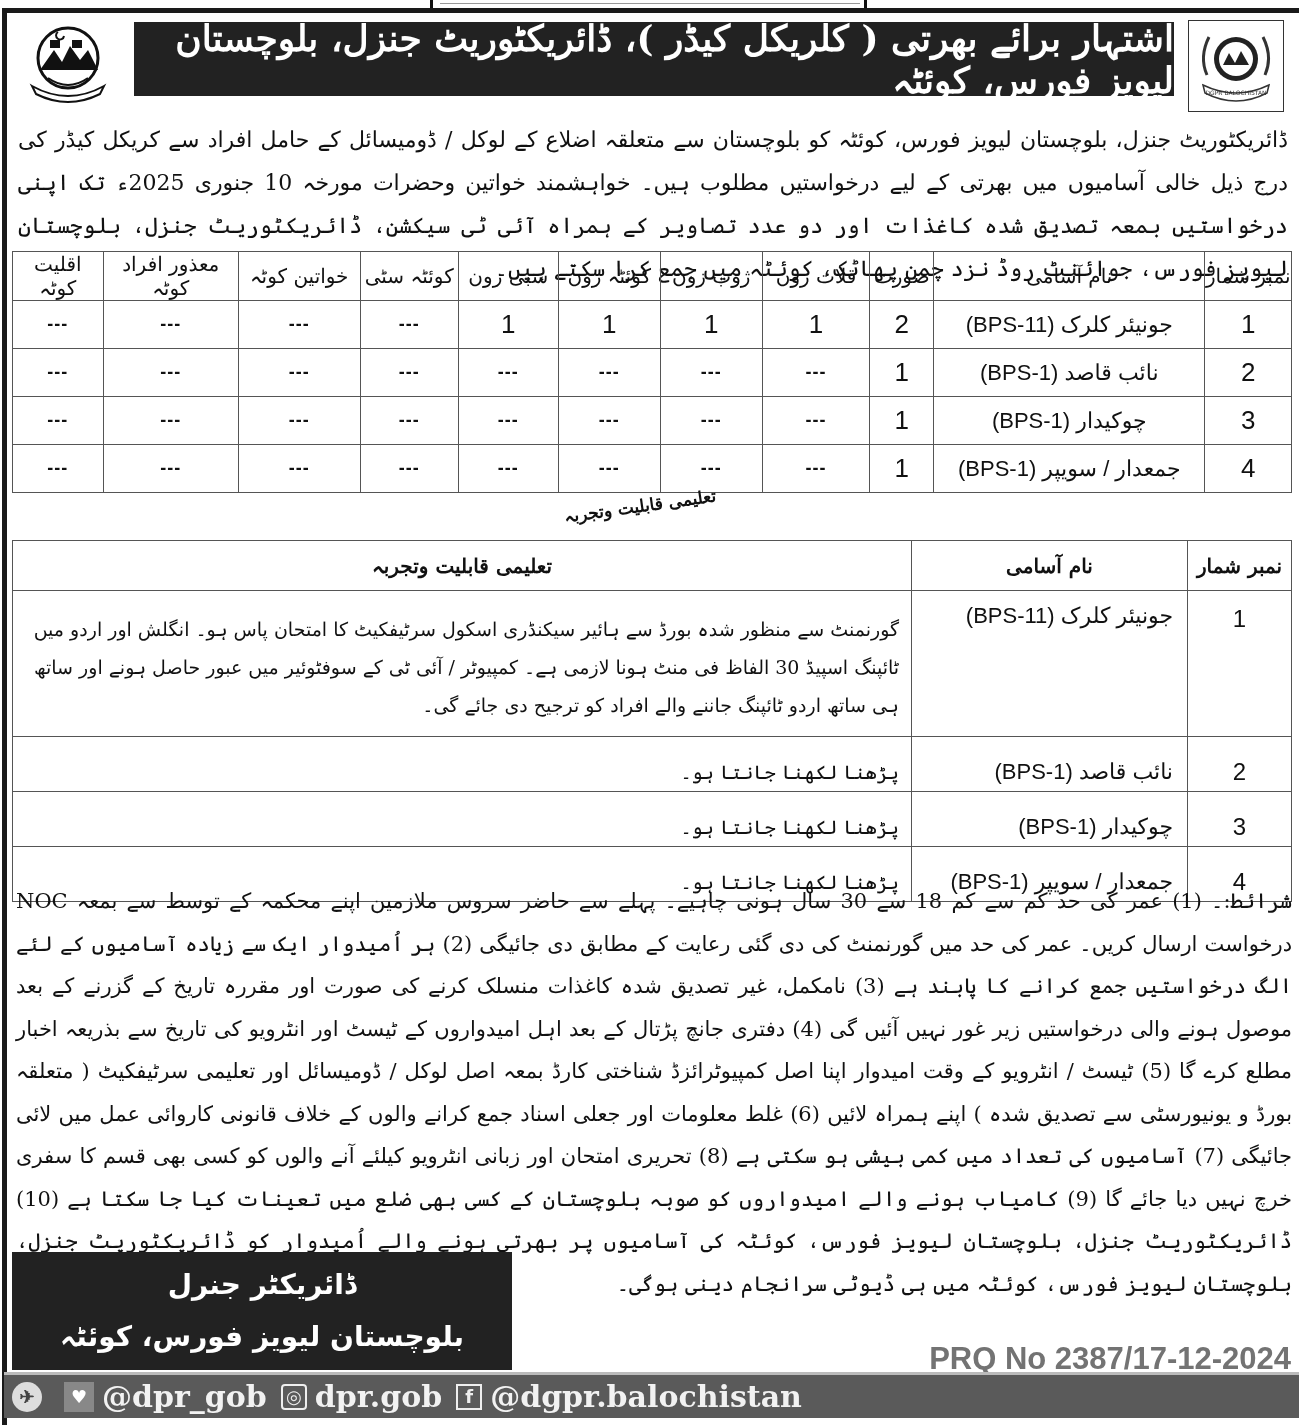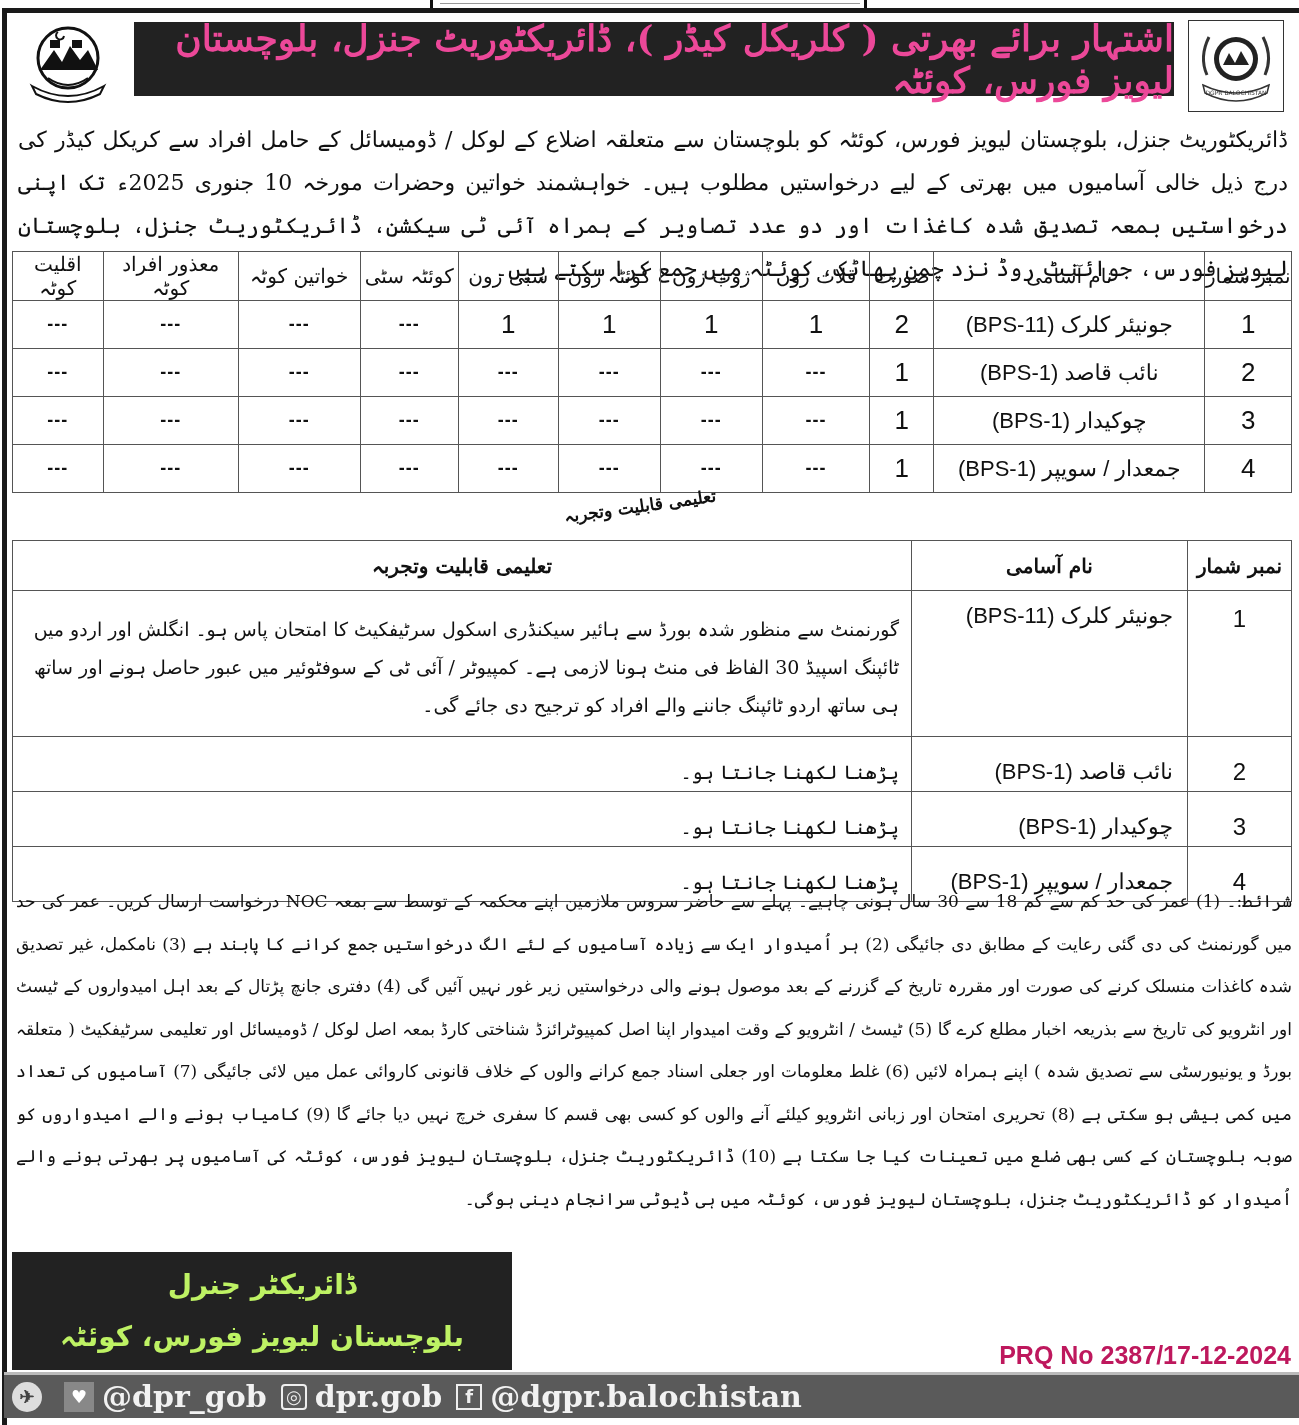--- a/index.html
+++ b/index.html
@@ -9,21 +9,21 @@
     .top-strip { position: absolute; left: 0; top: 0; width: 1299px; height: 10px; background: #fff; }
     .top-strip .bar-l { position: absolute; left: 430px; top: 0; width: 3px; height: 8px; background: #111; }
     .top-strip .bar-r { position: absolute; left: 864px; top: 0; width: 3px; height: 8px; background: #111; }
     .top-strip .line { position: absolute; left: 440px; top: 3px; width: 420px; height: 1px; background: #999; }
 
     .frame { position: absolute; left: 2px; top: 8px; width: 1297px; height: 1417px; border: 5px solid #1a1a1a; border-right: none; border-bottom: none; }
 
     
     .logo-left { position: absolute; left: 28px; top: 20px; width: 80px; height: 88px; }
     .logo-right { position: absolute; left: 1188px; top: 20px; width: 96px; height: 92px; border: 1px solid #333; }
-    .title-band { position: absolute; left: 134px; top: 22px; width: 1040px; height: 74px; background: #222; color: #ec4899;
+    .title-band { position: absolute; left: 134px; top: 22px; width: 1040px; height: 74px; background: #222; color: #ffffff;
       display: flex; align-items: center; justify-content: center; direction: rtl;
       font-family: "DejaVu Serif", serif; font-size: 36px; font-weight: bold; letter-spacing: 0.5px; }
 
     
     .intro { position: absolute; left: 18px; top: 118px; width: 1270px; direction: rtl; text-align: justify;
       font-family: "DejaVu Serif", serif; font-size: 22px; line-height: 43px; text-align-last: right; }
 
     
     table { border-collapse: collapse; direction: rtl; }
     td, th { border: 1.5px solid #555; text-align: center; vertical-align: middle; }
@@ -41,28 +41,28 @@
     .t2 th { height: 50px; font-family: "DejaVu Serif", serif; font-size: 20px; font-weight: bold; }
     .t2 td { font-family: "DejaVu Serif", serif; font-size: 19px; }
     .t2 td.sn { font-family: "Liberation Sans", sans-serif; font-size: 24px; width: 104px; vertical-align: top; padding-top: 14px; }
     .t2 td.post { width: 276px; font-family: "Liberation Sans", sans-serif; font-size: 22px; text-align: right; padding-right: 14px; vertical-align: top; padding-top: 12px; }
     .t2 td.qual { text-align: right; padding-right: 12px; direction: rtl; line-height: 38px; vertical-align: top; padding-top: 19px; }
     .t2 tr.r1 td { height: 146px; }
     .t2 tr.rs td { height: 48px; vertical-align: middle; padding-top: 16px; }
 
     
     .conditions { position: absolute; left: 16px; top: 880px; width: 1276px; direction: rtl; text-align: justify;
-      font-family: "DejaVu Serif", serif; font-size: 17px; line-height: 42.5px; text-align-last: right; }
-
-    
-    .sig { position: absolute; left: 12px; top: 1252px; width: 500px; height: 118px; background: #222; color: #bef264; direction: rtl;
+      font-family: "DejaVu Serif", serif; font-size: 21px; line-height: 42.5px; text-align-last: right; }
+
+    
+    .sig { position: absolute; left: 12px; top: 1252px; width: 500px; height: 118px; background: #222; color: #ffffff; direction: rtl;
       display: flex; flex-direction: column; align-items: center; justify-content: center;
       font-family: "DejaVu Sans", sans-serif; font-weight: bold; font-size: 28px; line-height: 52px; }
 
-    .prq { position: absolute; right: 8px; top: 1341px; font-family: "Liberation Sans", sans-serif; font-weight: bold; font-size: 25px; color: #be185d; }
+    .prq { position: absolute; right: 8px; top: 1341px; font-family: "Liberation Sans", sans-serif; font-weight: bold; font-size: 31px; color: #737373; }
 
     
     .social { position: absolute; left: 4px; top: 1372px; width: 1295px; height: 46px; background: #5a5a5a; border-top: 3px solid #bbb;
       display: flex; align-items: center; padding-left: 8px; color: #f2f2f2;
       font-family: "DejaVu Serif", serif; font-weight: bold; font-size: 30px; }
     .social .item { display: flex; align-items: center; margin-right: 14px; }
     .social .ico { display: inline-flex; align-items: center; justify-content: center; width: 30px; height: 30px; margin-right: 8px; font-size: 18px; }
     .ico-globe { border-radius: 50%; background: #ddd; color: #444; }
     .ico-tw { background: #888; color: #fff; }
     .ico-ig { border: 2px solid #eee; border-radius: 4px; color: #eee; width: 26px !important; height: 26px !important; }

